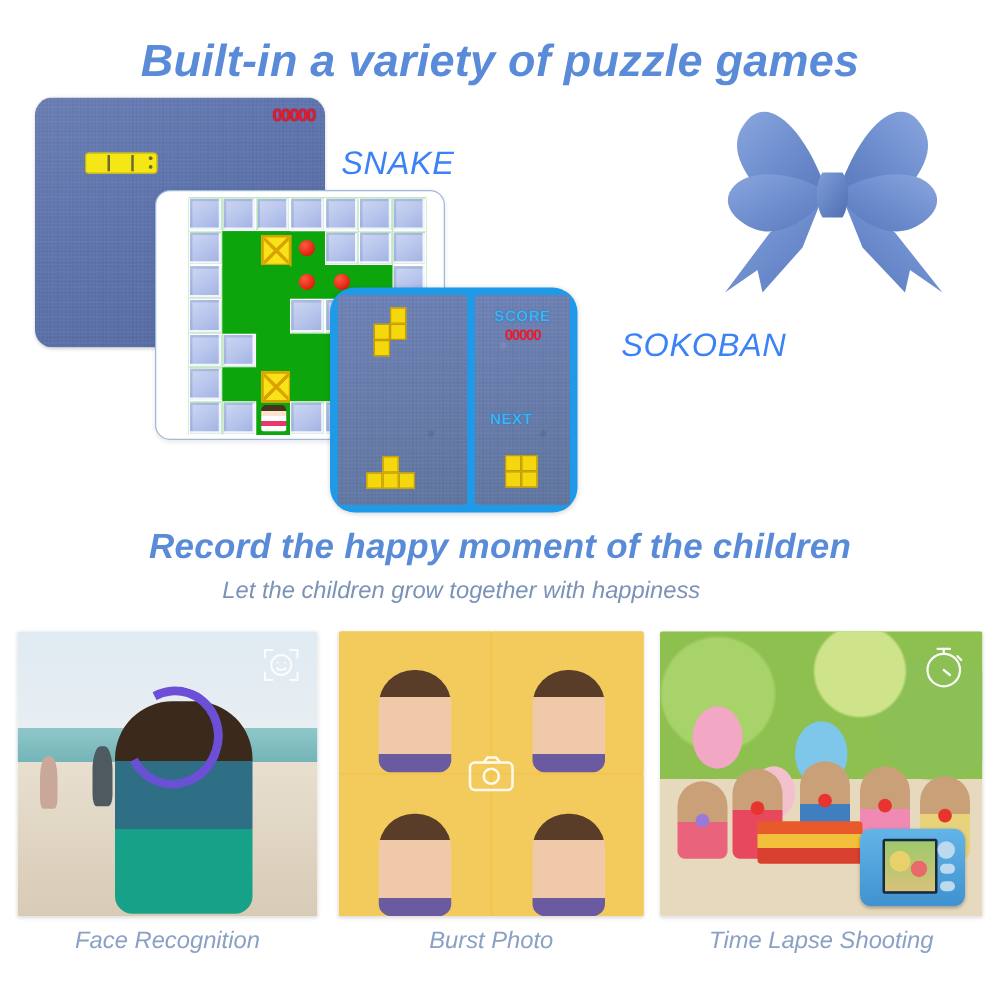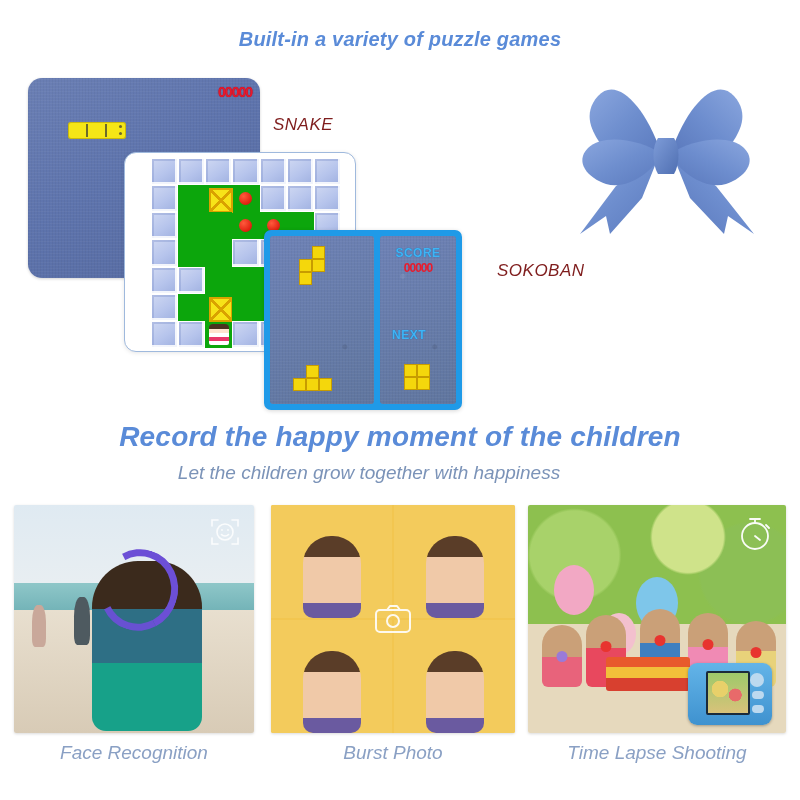--- a/index.html
+++ b/index.html
@@ -10,31 +10,31 @@
     overflow: hidden;
   }
   #page { position: relative; width: 800px; height: 800px; background: #fff; }
 
   
   .title-main {
     position: absolute; left: 0; width: 800px; text-align: center;
     font-weight: bold; font-style: italic; color: #5a8bd8;
     letter-spacing: .2px; white-space: nowrap;
   }
-  #title-games { top: 28px; font-size: 20px; }
+  #title-games { top: 28px; font-size: 36px; }
   #title-record { top: 421px; font-size: 28px; }
   #subtitle-record {
     position: absolute; top: 462px; left: 0; width: 738px; text-align: center;
     font-size: 19px; font-style: italic; color: #7b93b8;
   }
 
   
   .game-label {
-    position: absolute; font-style: italic; font-size: 17px;
-    color: #7f1d1d; letter-spacing: .5px; white-space: nowrap;
+    position: absolute; font-style: italic; font-size: 26px;
+    color: #3b82f6; letter-spacing: .5px; white-space: nowrap;
   }
   #label-snake   { left: 273px; top: 115px; }
   #label-sokoban { left: 366px; top: 183px; }
   #label-tetris  { left: 497px; top: 261px; }
 
   
   #snake-screen {
     position: absolute; left: 28px; top: 78px; width: 232px; height: 200px;
     border-radius: 14px;
     background:
@@ -107,21 +107,21 @@
   .cell.player::after {
     content: ""; position: absolute; left: 14%; top: 10%; width: 72%; height: 80%;
     background:
       linear-gradient(#4a3220 0 22%, #ffe3cf 22% 42%, #ffffff 42% 62%, #e8376a 62% 80%, #ffffff 80% 100%);
     border-radius: 4px 4px 2px 2px;
   }
 
   
   #tetris-frame {
     position: absolute; left: 264px; top: 230px; width: 198px; height: 180px;
-    border-radius: 7px; background: #1f9ae8; padding: 6px;
+    border-radius: 20px; background: #1f9ae8; padding: 6px;
     display: flex; gap: 6px;
     box-shadow: 0 1px 4px rgba(0,0,0,.16);
   }
   .tetris-pane {
     position: relative; border-radius: 3px; overflow: hidden;
     background:
       radial-gradient(circle at 30% 24%, rgba(255,255,255,.08) 0 2px, transparent 3px),
       radial-gradient(circle at 72% 66%, rgba(0,0,0,.09) 0 2px, transparent 3px),
       linear-gradient(155deg, #6e82b6 0%, #60769f 100%);
   }

